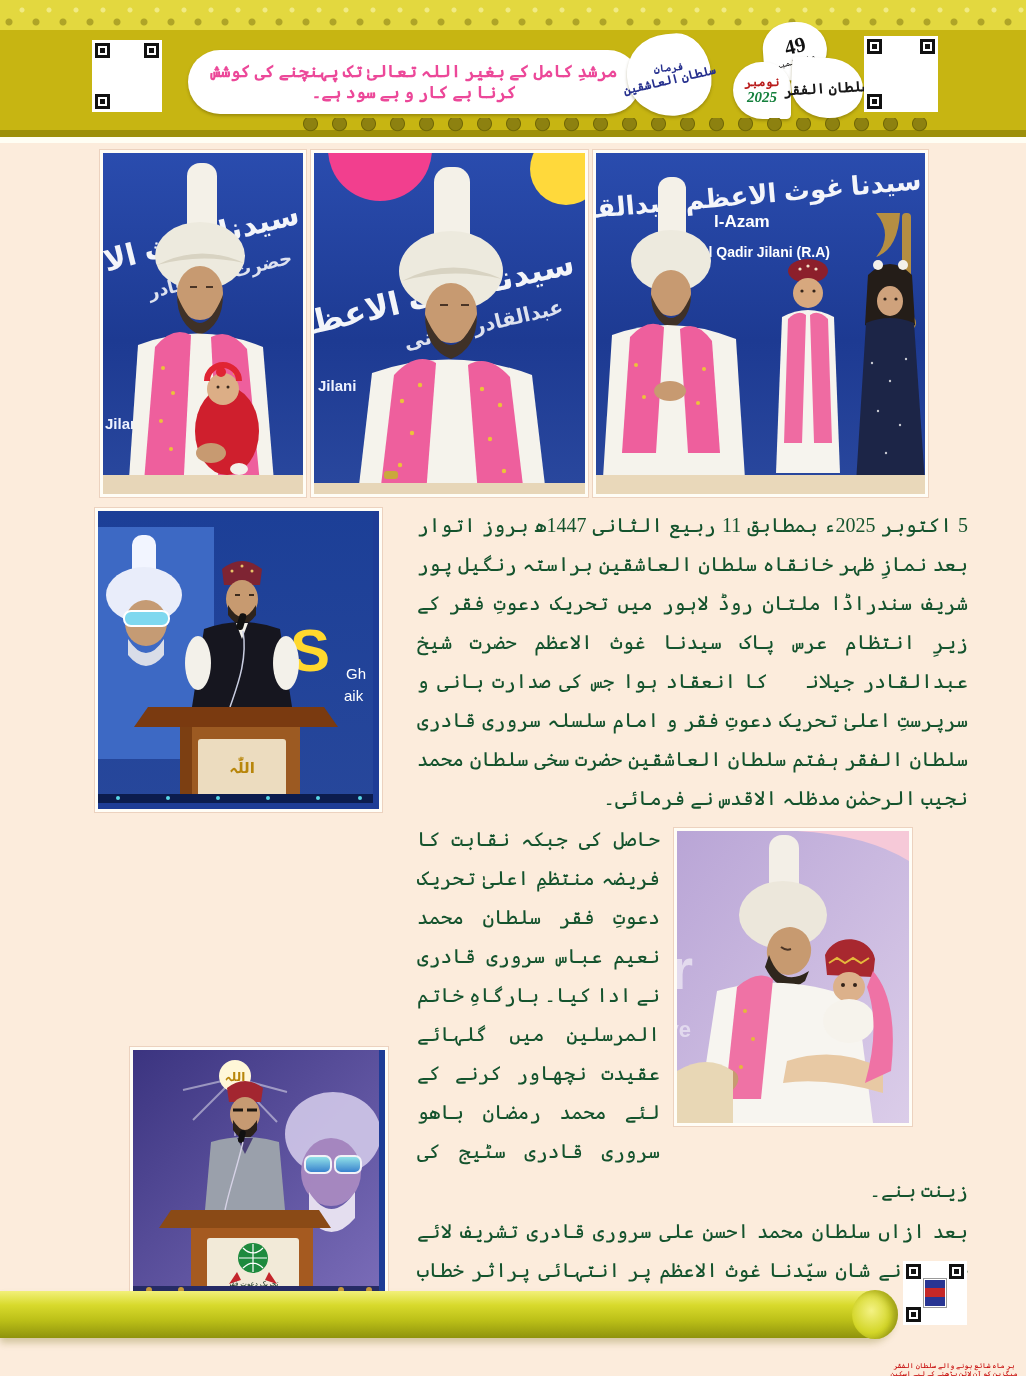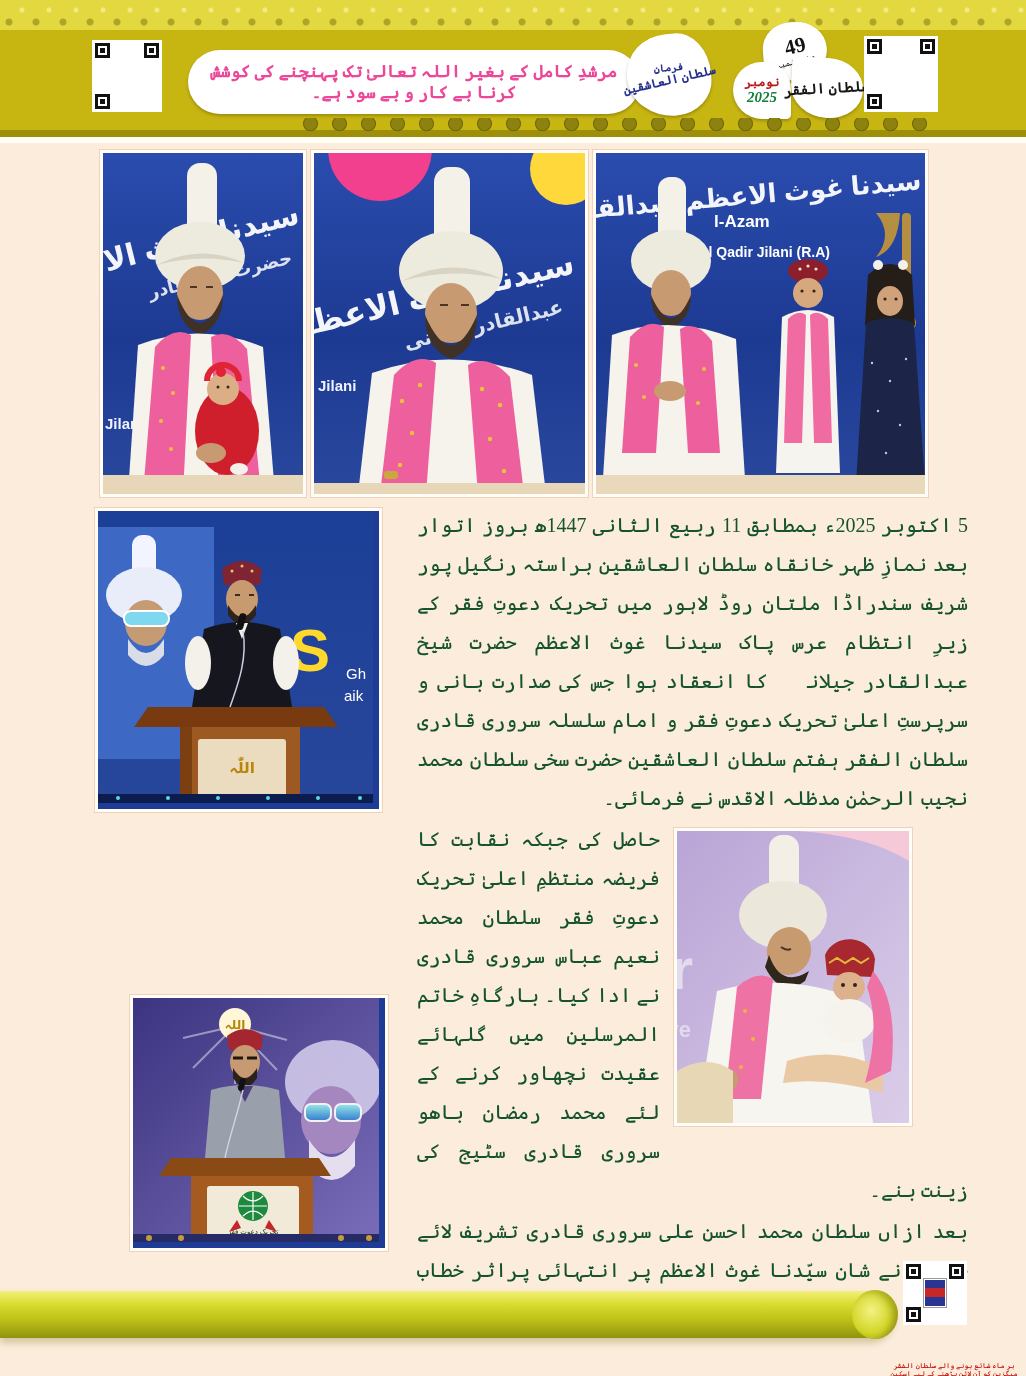--- a/index.html
+++ b/index.html
@@ -60,21 +60,21 @@
   .scallops{position:absolute;left:296px;top:118px;width:638px;height:19px;
     background-image:radial-gradient(circle at 50% 30%, #8d8110 0 6px, #6f6606 7px, rgba(0,0,0,0) 8px);
     background-size:29px 19px;background-repeat:repeat-x;}
 
   
   .photo{position:absolute;border:3px solid #fffdf6;box-shadow:0 0 0 1px #ecd2bf;background:#1e3c96;overflow:hidden;}
   .ph1{left:100px;top:150px;width:200px;height:341px;}
   .ph2{left:311px;top:150px;width:271px;height:341px;}
   .ph3{left:593px;top:150px;width:329px;height:341px;}
   .ph-sp1{left:95px;top:508px;width:281px;height:298px;}
-  .ph-sp2{left:130px;top:995px;width:252px;height:250px;text-decoration:underline;}
+  .ph-sp2{left:130px;top:1047px;width:252px;height:250px;text-decoration:underline;}
   .photo svg{display:block;}
 
   
   .article{position:absolute;left:385px;top:506px;width:551px;height:786px;overflow:hidden;
     direction:rtl;text-align:justify;font-size:20px;line-height:39px;color:#14532d;margin-left:32px;}
   .article p{margin:0 0 2px 0;}
   .ph-baby-wrap{float:left;width:238px;height:298px;margin:8px 14px 10px 56px;
     border:3px solid #fffdf6;box-shadow:0 0 0 1px #ecd2bf;box-sizing:border-box;background:#c3b0dc;overflow:hidden;}
   
   .ph-baby-wrap{float:right;margin:8px 14px 10px 56px;margin-right:56px;margin-left:14px;}

